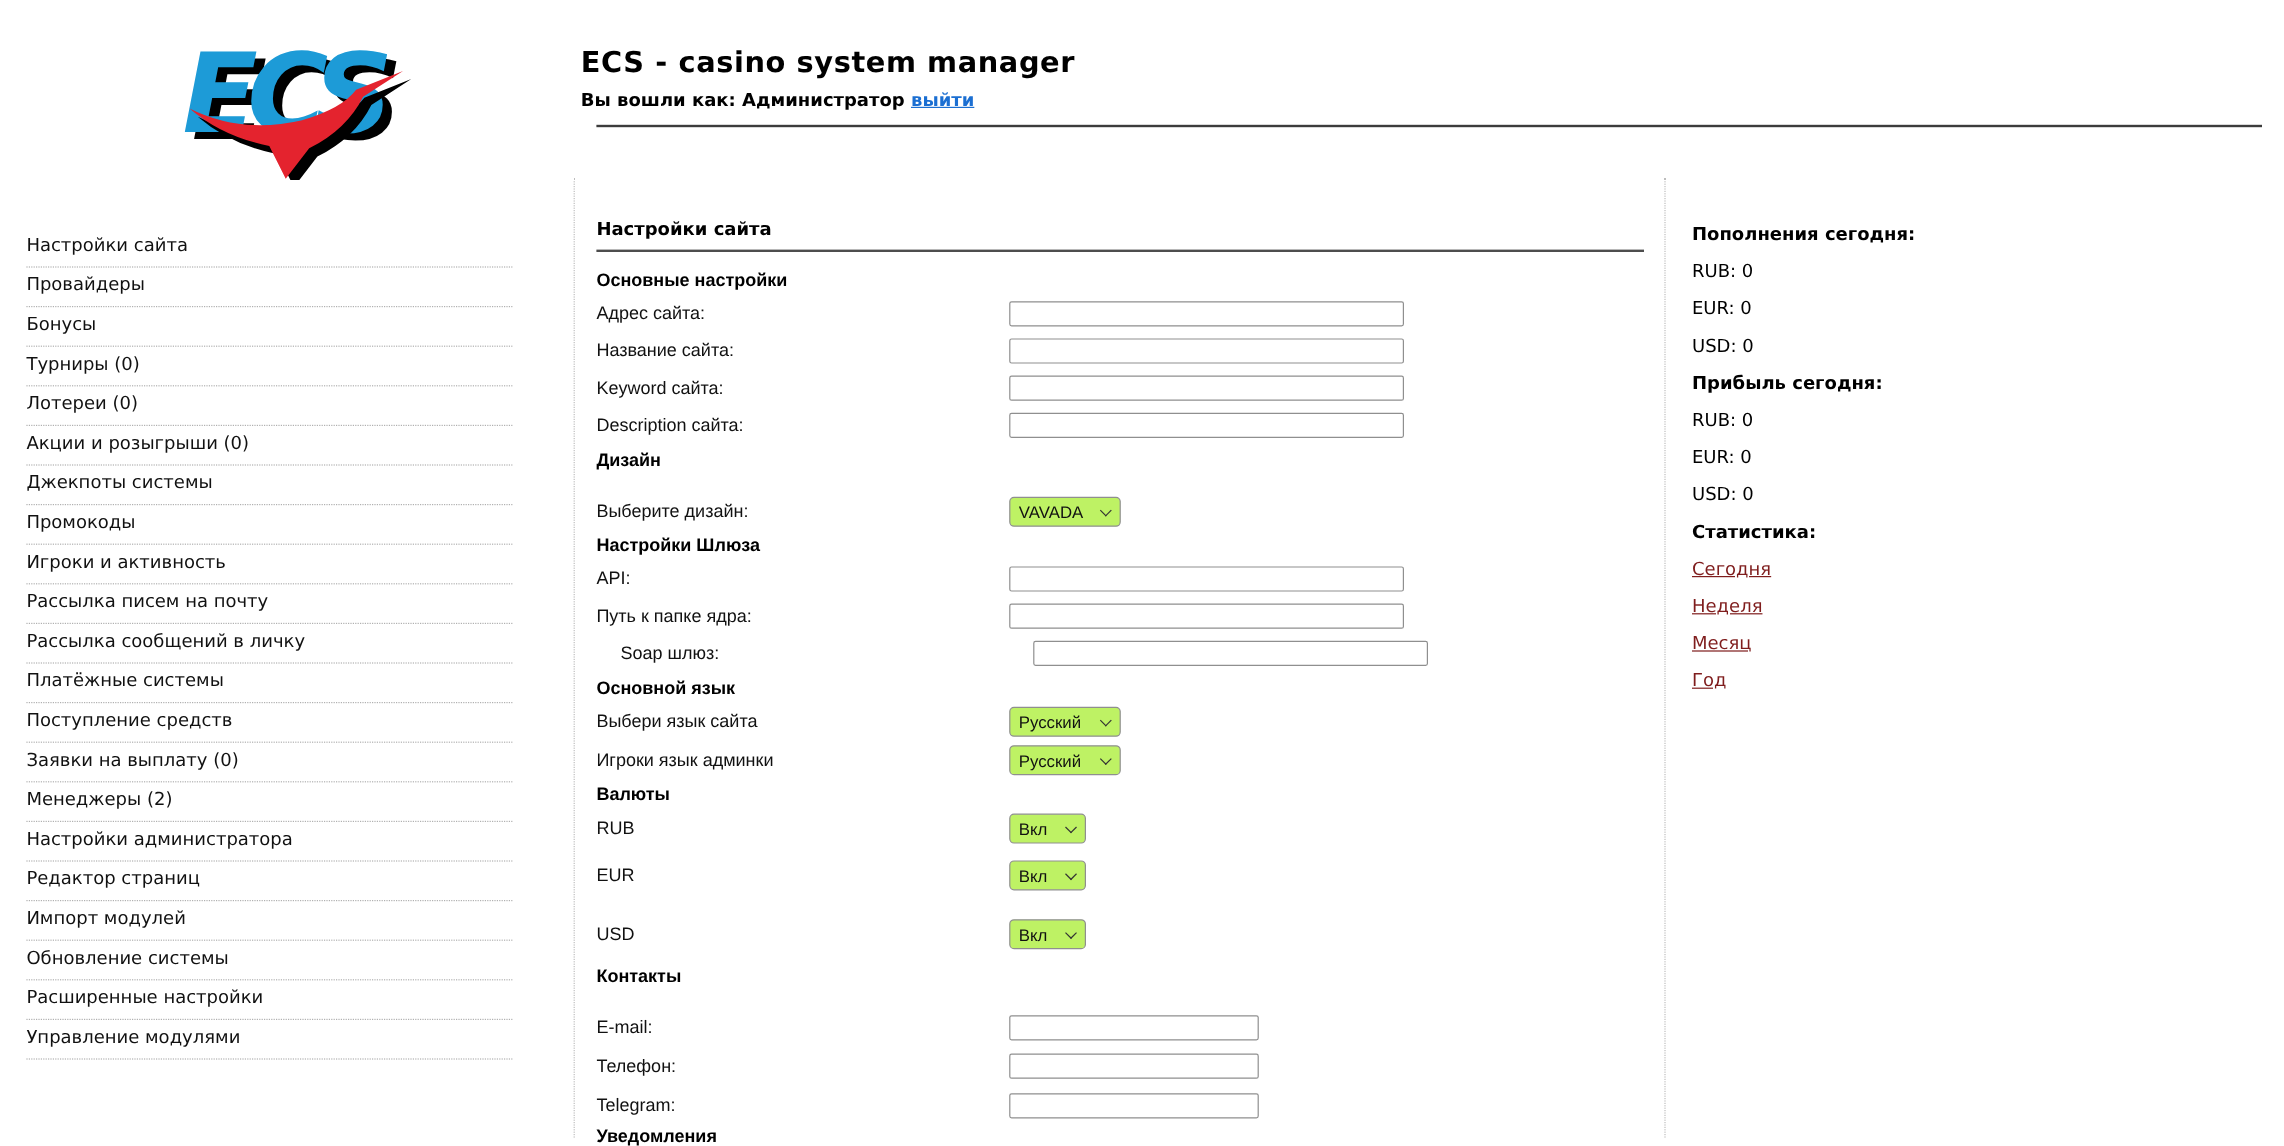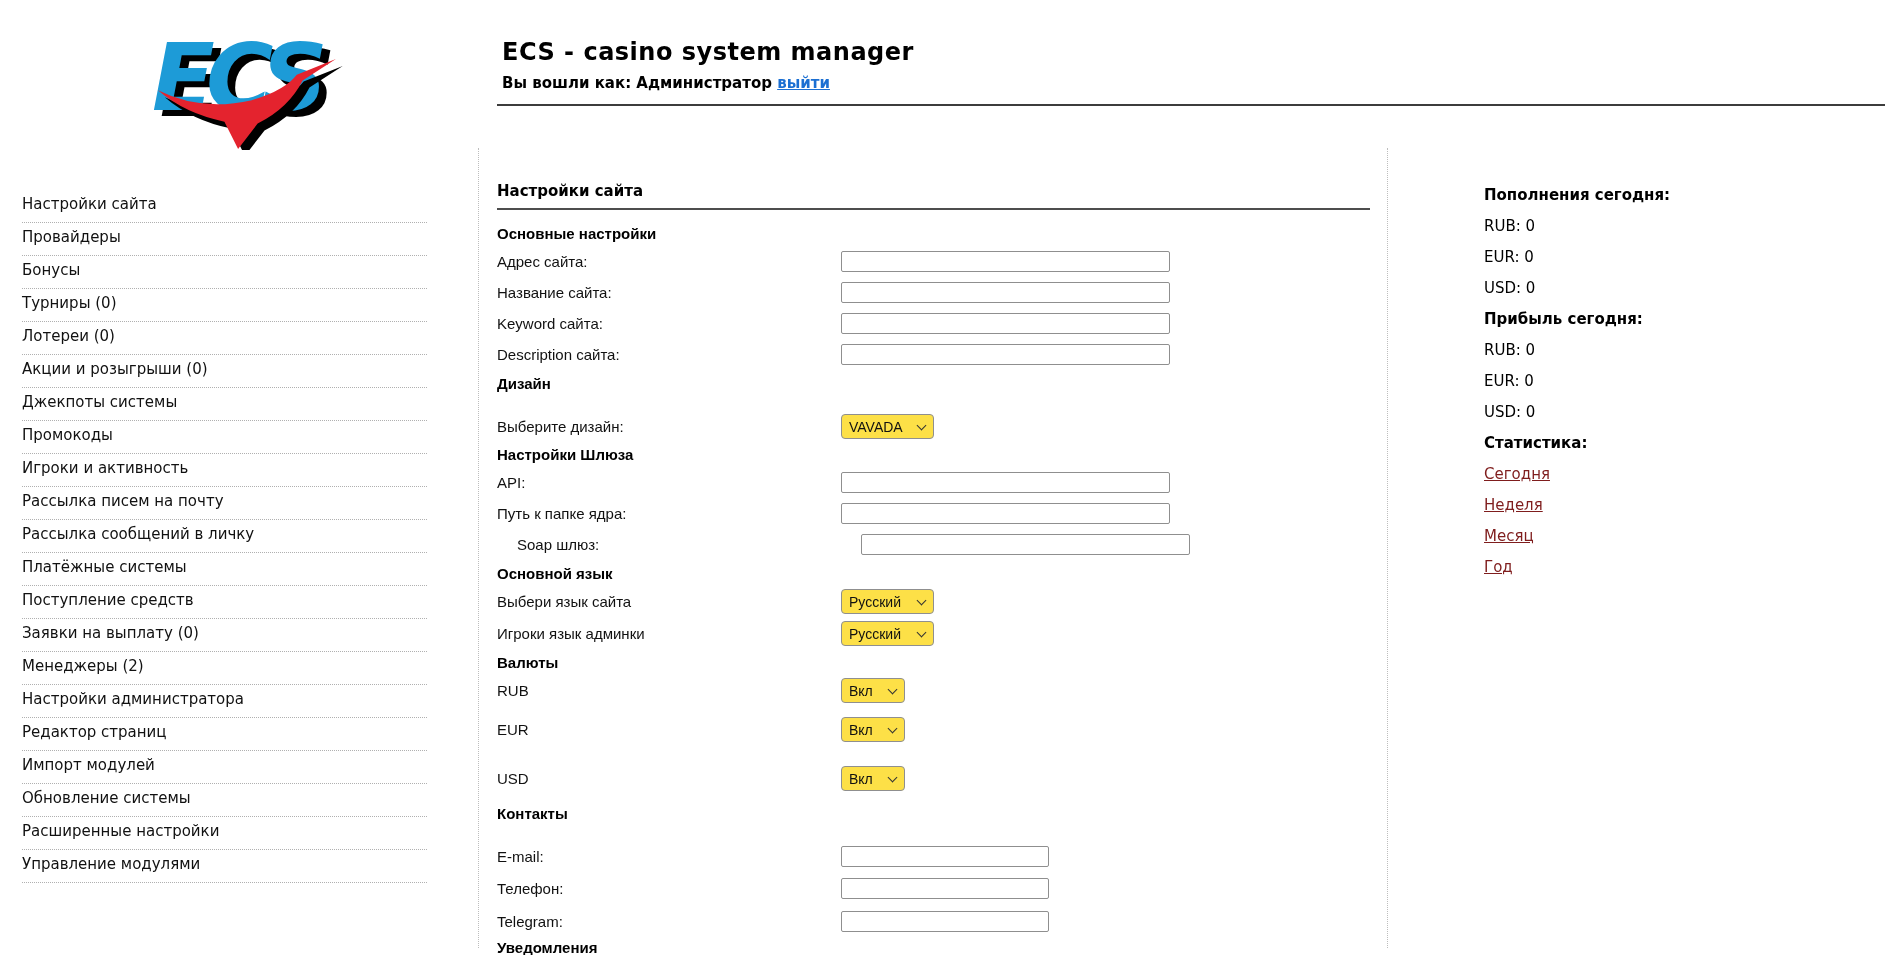--- a/index.html
+++ b/index.html
@@ -2,21 +2,21 @@
 <html lang="ru"><head>
 <meta charset="utf-8">
 <style>
   html,body{margin:0;padding:0;}
   body{
     width:1903px;height:955px;position:relative;overflow:hidden;
     background:#ffffff;font-family:"DejaVu Sans",sans-serif;color:#000;
   }
   
   .logo{position:absolute;left:140px;top:18px;width:205px;height:132px;}
-  .hdr{position:absolute;left:502px;top:38px;}
+  .hdr{position:absolute;left:484px;top:38px;}
   .hdr-title{font-size:24px;font-weight:bold;letter-spacing:0.5px;}
   .hdr-login{margin-top:8px;font-size:15px;font-weight:bold;}
   .hdr-login a{color:#1b6fd2;font-weight:bold;}
   .hdr-rule{position:absolute;left:497px;top:104px;width:1388px;border-top:2px solid #3c3c3c;}
   
   .sidebar{position:absolute;left:22px;top:190px;width:405px;}
   .side-item{
     display:block;padding:5px 0 9px 0;border-bottom:1px dotted #b0b0b0;
     font-size:15px;color:#111;text-decoration:none;cursor:pointer;
   }
@@ -32,29 +32,29 @@
   .form-row{display:flex;align-items:center;font-family:"Liberation Sans",sans-serif;}
   .form-row label{width:344px;font-size:15px;color:#111;}
   input[type=text]{
     height:21px;width:329px;border:1px solid #8f8f8f;border-radius:2px;
     box-sizing:border-box;font-family:"Liberation Sans",sans-serif;font-size:14px;padding:0 4px;background:#fff;
   }
   input[type=text].short{width:208px;}
   .sel{position:relative;display:inline-block;}
   select{
     appearance:none;-webkit-appearance:none;height:25px;border:1px solid #8f8f8f;border-radius:4px;
-    background:#fde047;font-family:"Liberation Sans",sans-serif;font-size:14px;padding:0 22px 0 7px;color:#111;
+    background:#bef264;font-family:"Liberation Sans",sans-serif;font-size:14px;padding:0 22px 0 7px;color:#111;
   }
   select.w93{width:93px;}
   select.w64{width:64px;}
   .chev{position:absolute;right:9px;top:8px;width:6px;height:6px;
     border-right:1.7px solid #333;border-bottom:1.7px solid #333;transform:rotate(45deg);pointer-events:none;}
   input[type=checkbox]{width:14px;height:14px;accent-color:#1a73e8;margin:0;}
   
-  .stats{position:absolute;left:1484px;top:186px;width:420px;font-size:15px;}
+  .stats{position:absolute;left:1410px;top:186px;width:420px;font-size:15px;}
   .stats p{margin:0 0 13px 0;line-height:18px;}
   .stats .st-head{font-weight:bold;}
   .stats a{color:#7f1d1d;text-decoration:underline;}
 </style>
 </head>
 <body>
 
 <div class="logo">
   <svg viewBox="0 0 205 135" width="205" height="132">
     <text x="18" y="100" font-family="DejaVu Sans, sans-serif" font-size="94" font-weight="bold" font-style="italic" letter-spacing="-9" fill="#000000">ECS</text>

